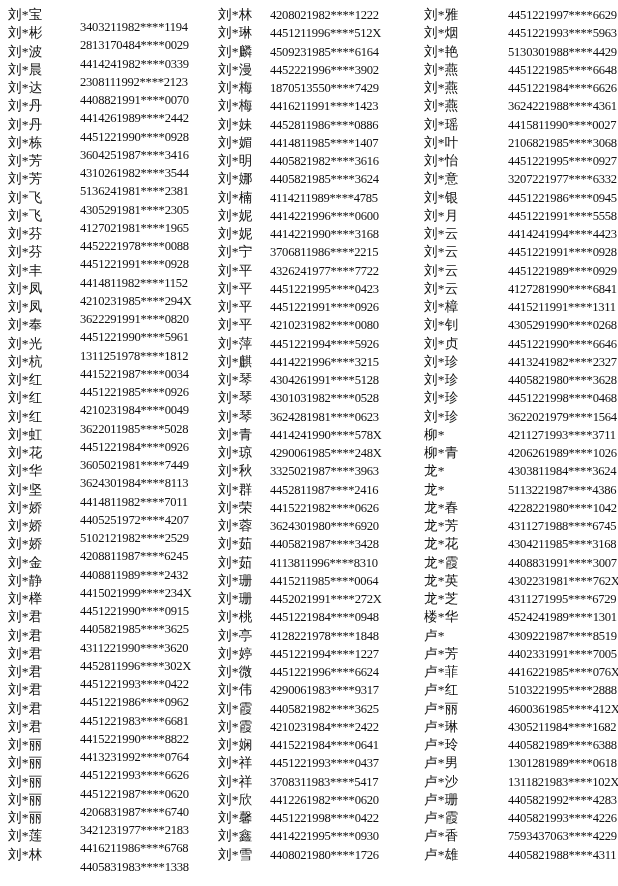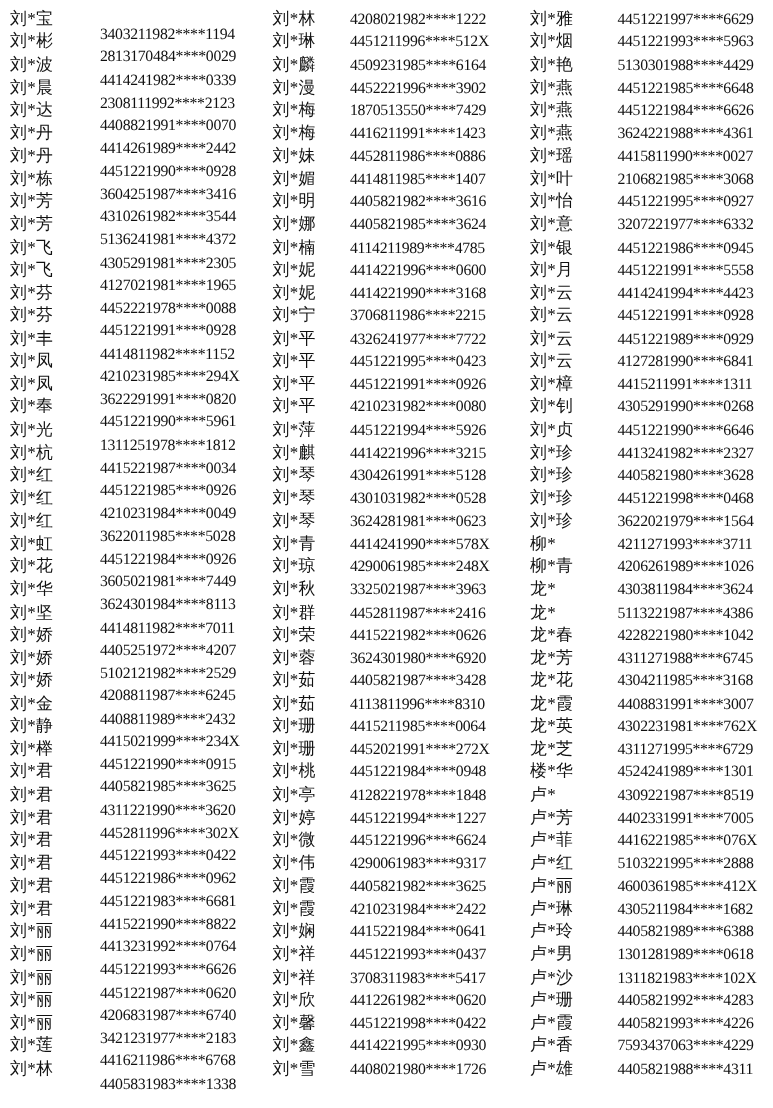--- a/index.html
+++ b/index.html
@@ -4,22 +4,22 @@
 <style>
   html, body { margin:0; padding:0; background:#ffffff; }
   body { width:618px; height:886px; overflow:hidden; position:relative;
          font-family:"Liberation Serif","DejaVu Serif",serif; color:#111; }
   .sheet { position:absolute; left:0; top:0; width:606px; height:886px; }
   .col { position:absolute; top:6px; }
   .row { height:18.25px; line-height:18.25px; white-space:nowrap; position:relative; }
   .name { position:absolute; left:0; font-size:13.5px; letter-spacing:0.3px; }
   .id { position:absolute; font-size:12.6px; letter-spacing:-0.25px; }
   #col-0 { left:8px; }  #col-0 .id { left:72px;margin-top:12px; }
-  #col-1 { left:218px; } #col-1 .id { left:62px; }
-  #col-2 { left:424px; } #col-2 .id { left:70px;text-align:right; }
+  #col-1 { left:218px; } #col-1 .id { left:52px; }
+  #col-2 { left:424px; } #col-2 .id { left:84px;text-align:right; }
 </style>
 </head>
 <body>
 
 <div class="sheet">
   <div class="col" id="col-0">
       <div class="row">
         <span class="name">刘*宝</span>
         <span class="id">3403211982****1194</span>
       </div>
@@ -50,21 +50,21 @@
       <div class="row">
         <span class="name">刘*栋</span>
         <span class="id">3604251987****3416</span>
       </div>
       <div class="row">
         <span class="name">刘*芳</span>
         <span class="id">4310261982****3544</span>
       </div>
       <div class="row">
         <span class="name">刘*芳</span>
-        <span class="id">5136241981****4372</span>
+        <span class="id">5136241981****2381</span>
       </div>
       <div class="row">
         <span class="name">刘*飞</span>
         <span class="id">4305291981****2305</span>
       </div>
       <div class="row">
         <span class="name">刘*飞</span>
         <span class="id">4127021981****1965</span>
       </div>
       <div class="row">

